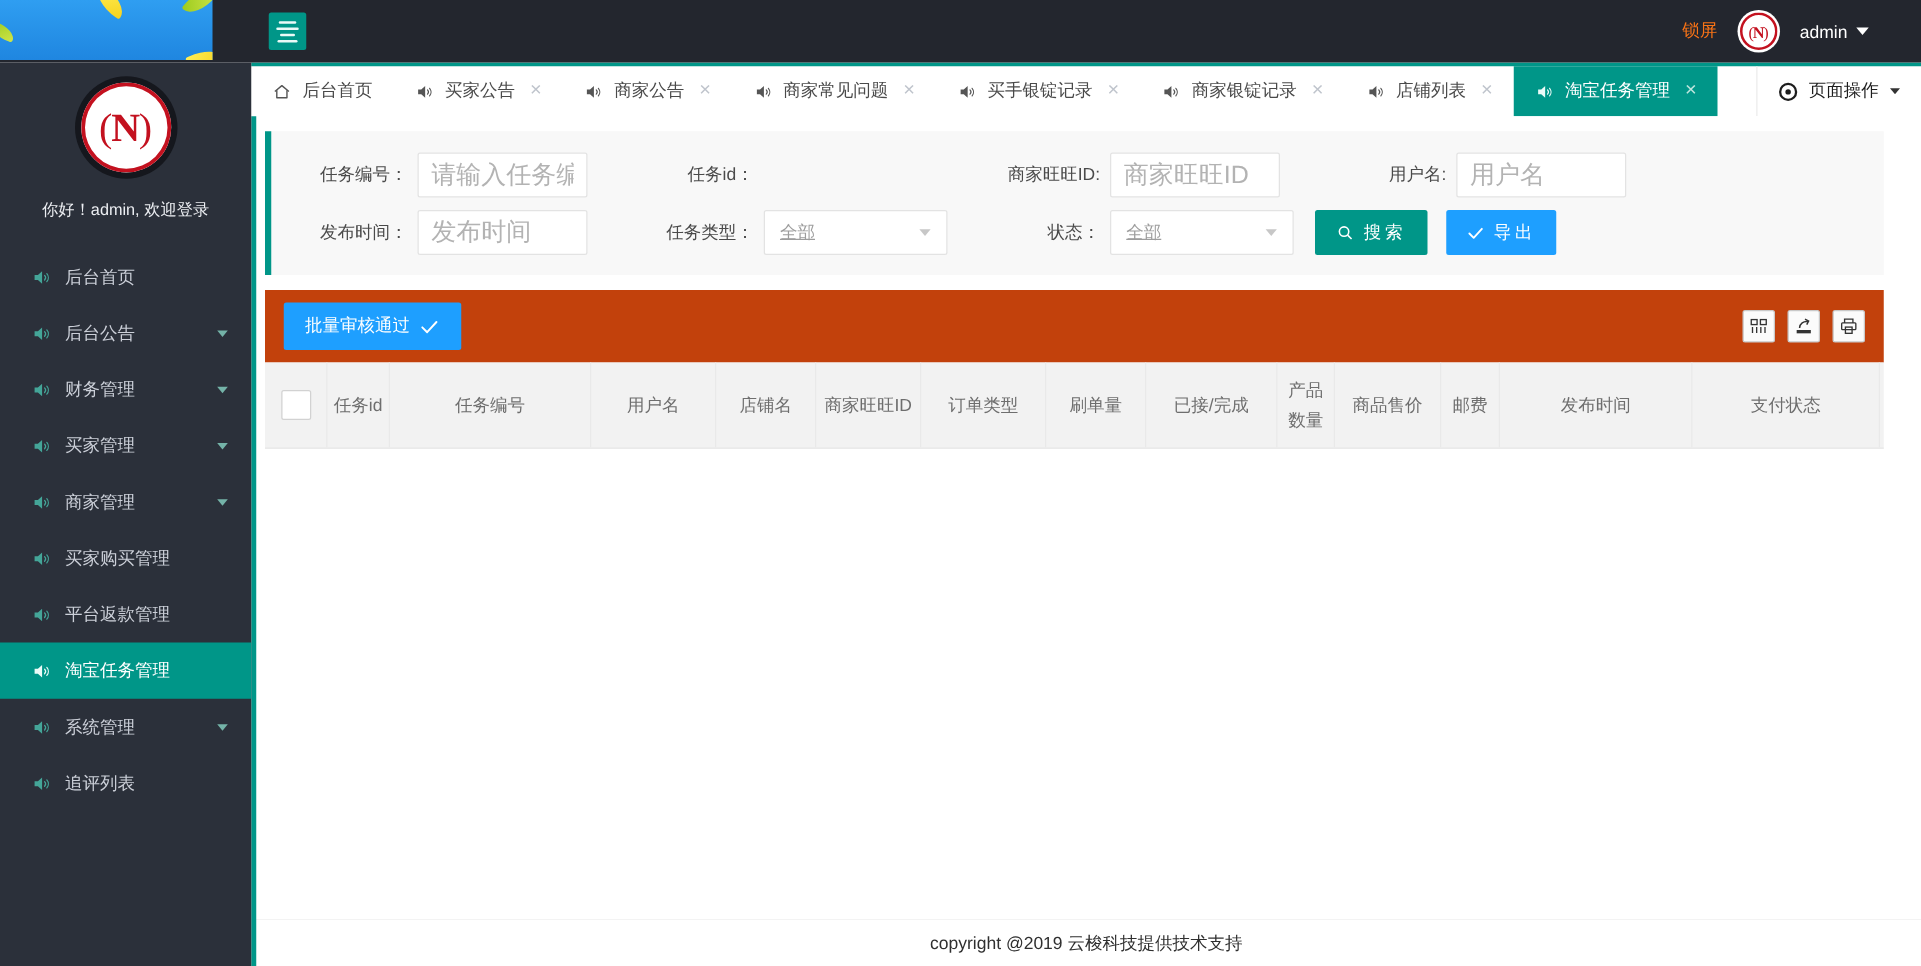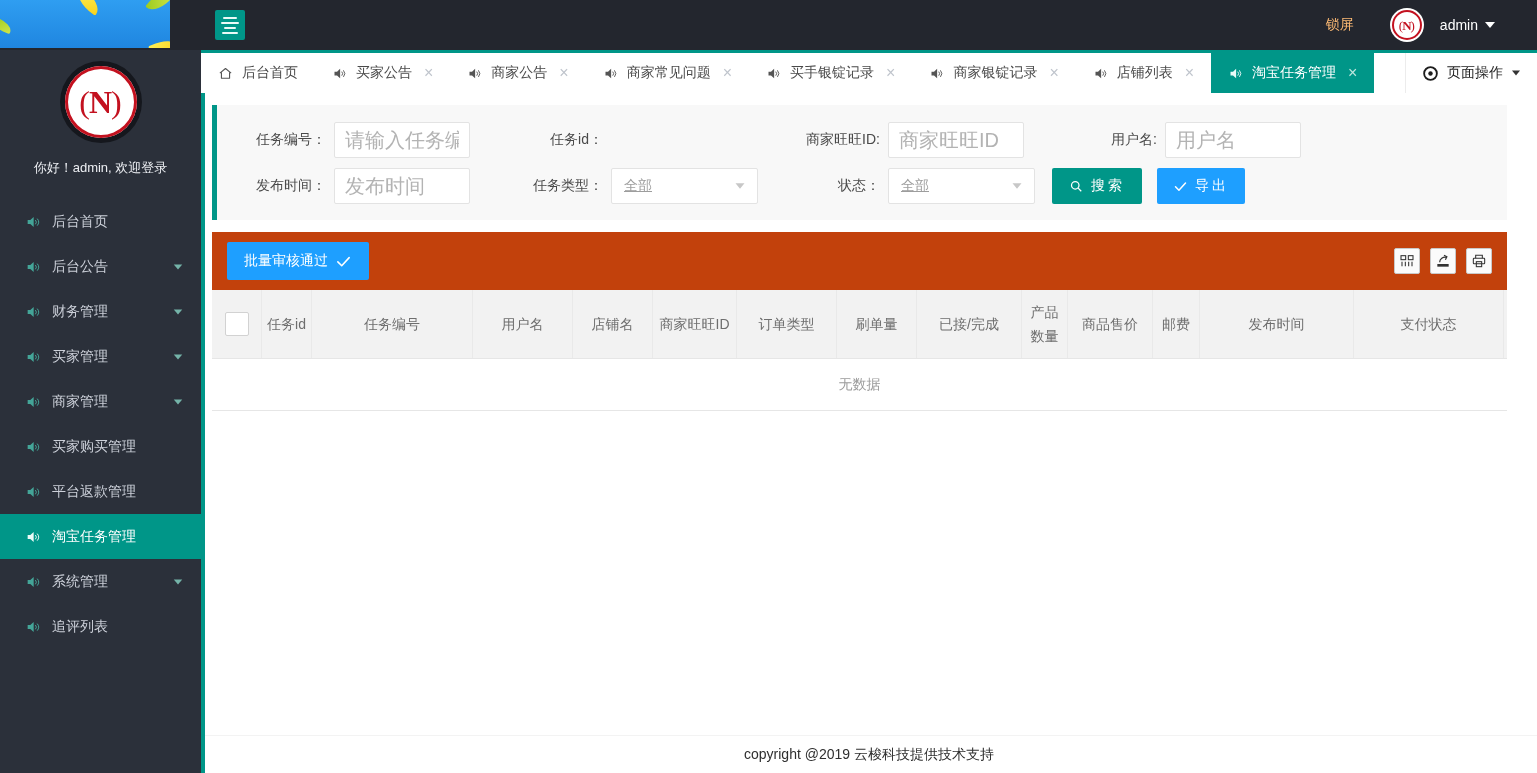--- a/index.html
+++ b/index.html
@@ -14,21 +14,21 @@
   .leaf { position:absolute; width:28px; height:15px; background:linear-gradient(135deg,#ffef58,#f7d21d); border-radius:2px 100% 2px 100%; }
   .leaf.green { background:linear-gradient(135deg,#cfe54a,#9ccb1e); }
   .leaf.l1 { left:74px; top:-6px; transform:rotate(35deg); }
   .leaf.l2 { left:146px; top:-7px; transform:rotate(130deg); }
   .leaf.l3 { left:150px; bottom:-7px; transform:rotate(-25deg); }
   .leaf.l4 { left:-8px; top:20px; transform:rotate(200deg); width:20px; height:11px; }
   .hamburger { width:30px; height:30px; background:#009688; border-radius:2px; margin-left:215px; display:flex; flex-direction:column; justify-content:center; align-items:center; gap:3px; cursor:pointer; }
   .hamburger b { display:block; height:2px; background:#eafaf7; border-radius:1px; }
   .hamburger b:nth-child(1){width:14px;} .hamburger b:nth-child(2){width:18px;} .hamburger b:nth-child(3){width:12px;} .hamburger b:nth-child(4){width:16px;}
   .topbar-right { margin-left:auto; display:flex; align-items:center; gap:18px; padding-right:42px; color:#fff; }
-  .lock-btn { font-size:14px; color:#fdba74; cursor:pointer; margin-right:20px; }
+  .lock-btn { font-size:14px; color:#f97316; cursor:pointer; }
   .logo-badge { border-radius:50%; background:#fff; color:#c3111f; font-family:"Liberation Serif","DejaVu Serif",serif; font-weight:bold; display:flex; align-items:center; justify-content:center; line-height:1; }
   .logo-badge::before { content:"("; font-weight:normal; margin-right:-1px; }
   .logo-badge::after  { content:")"; font-weight:normal; margin-left:-1px; }
   .logo-small { width:30px; height:30px; font-size:13px; box-shadow: inset 0 0 0 2px #c3111f, 0 0 0 2px #ffffff; }
   .username { font-size:14px; color:#fff; cursor:pointer; display:flex; align-items:center; gap:7px; }
   .caret { width:0; height:0; border-left:5px solid transparent; border-right:5px solid transparent; border-top:6px solid currentColor; display:inline-block; }
   
   .sidebar { position:absolute; left:0; top:50px; width:201px; height:723px; background:#2b303a; z-index:4; }
   .side-logo-wrap { display:flex; justify-content:center; margin-top:16px; }
   .logo-big { width:72px; height:72px; font-size:32px; box-shadow: inset 0 0 0 3px #c3111f, 0 0 0 5px #15171d; }
@@ -512,23 +512,20 @@
           <div class="hcell idx-11">
             <span>发布时间</span>
           </div>
 
           <div class="hcell idx-12">
             <span>支付状态</span>
           </div>
 
         <div class="hcell filler"></div>
       </div>
-      <div class="empty-row">
-        <span>无数据</span>
-      </div>
     </section>
 
   </div>
 
   <footer class="footer">
     <span>copyright @2019 云梭科技提供技术支持</span>
   </footer>
 </div>
 
 </body></html>

